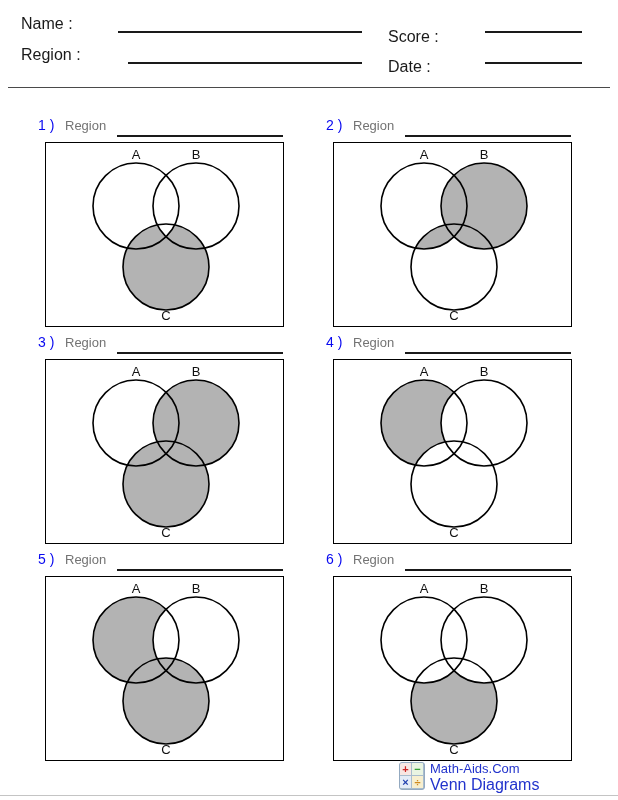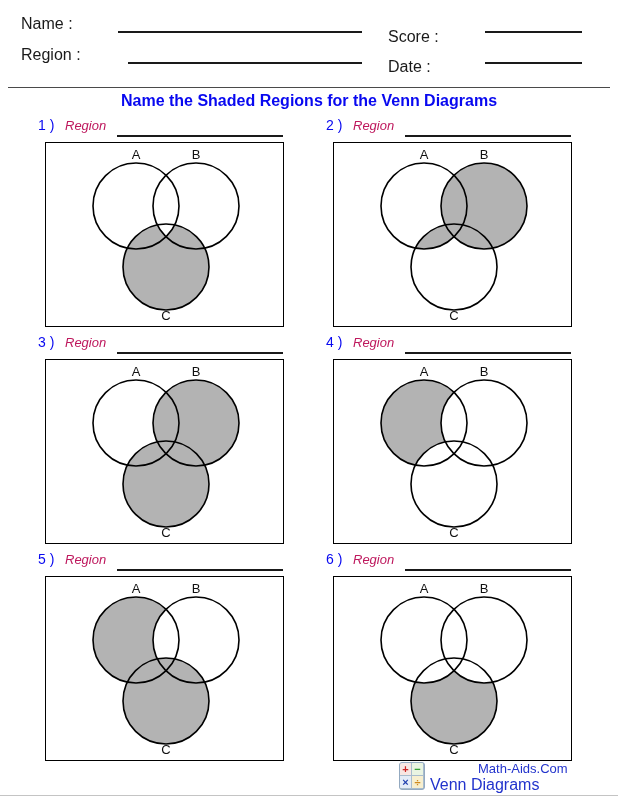--- a/index.html
+++ b/index.html
@@ -9,51 +9,50 @@
   }
   .hlabel { position:absolute; font-size:16px; color:#1a1a1a; white-space:nowrap; }
   .blank  { position:absolute; height:2px; background:#1a1a1a; }
   .separator { position:absolute; left:8px; width:602px; top:87px; height:1px; background:#4a4a4a; }
   .title {
     position:absolute; left:0; top:92px; width:618px; text-align:center;
     font-size:16px; font-weight:bold; color:#0808f0;
   }
   .pblock { position:absolute; width:245px; height:212px; }
   .pnum    { position:absolute; left:0; top:0; font-size:14px; color:#0808f0; white-space:pre; }
-  .pregion { position:absolute; left:27px; top:1px; font-size:13px; color:#be185d;font-style:italic; }
+  .pregion { position:absolute; left:27px; top:1px; font-size:13px; color:#737373; }
   .pline   { position:absolute; left:79px; top:18px; width:166px; height:2px; background:#1a1a1a; }
   .vennbox { position:absolute; left:7px; top:25px; width:237px; height:183px; border:1.5px solid #000; background:#fff; }
   .vennbox svg { display:block; }
   svg text { font-family:"Liberation Sans", sans-serif; }
   .logo {
     position:absolute; left:399px; top:762px; width:24px; height:26px;
     display:grid; grid-template-columns:11px 11px; grid-template-rows:12px 12px;
     gap:1px; background:#a8bccd; border:1px solid #93a9c0; border-radius:3px; overflow:hidden;
   }
   .logo span { display:block; font-size:11px; font-weight:bold; line-height:12px; text-align:center; }
-  .site    { position:absolute; left:430px; top:761px; font-size:13px; color:#2233cc; text-decoration:none;margin-left:48px; }
+  .site    { position:absolute; left:430px; top:761px; font-size:13px; color:#2233cc; text-decoration:none; }
   .subject { position:absolute; left:430px; top:776px; font-size:16px; color:#2233cc; }
   .bottomrule { position:absolute; left:0; top:795px; width:618px; height:1px; background:#c4c4c4; }
 </style>
 </head>
 <body>
 
 <div class="page">
 
   <span class="hlabel" style="left:21px; top:15px;">Name :</span>
   <div class="blank" style="left:118px; top:31px; width:244px;"></div>
   <span class="hlabel" style="left:21px; top:46px;">Region :</span>
   <div class="blank" style="left:128px; top:62px; width:234px;"></div>
   <span class="hlabel" style="left:388px; top:28px;">Score :</span>
   <div class="blank" style="left:485px; top:31px; width:97px;"></div>
   <span class="hlabel" style="left:388px; top:46px;margin-top:12px;">Date :</span>
   <div class="blank" style="left:485px; top:62px; width:97px;"></div>
 
   <div class="separator"></div>
-  <div class="title">Name the Shaded Regions for the Venn Diagrams</div>
 
   <div class="pblock" style="left:38px; top:117px;">
     <span class="pnum">1 )</span>
     <span class="pregion">Region</span>
     <div class="pline"></div>
     <div class="vennbox">
         <svg viewBox="0 0 237 183" width="237" height="183">
           <defs>
             <clipPath id="cl0A">
               <circle cx="90" cy="63" r="43"></circle>

